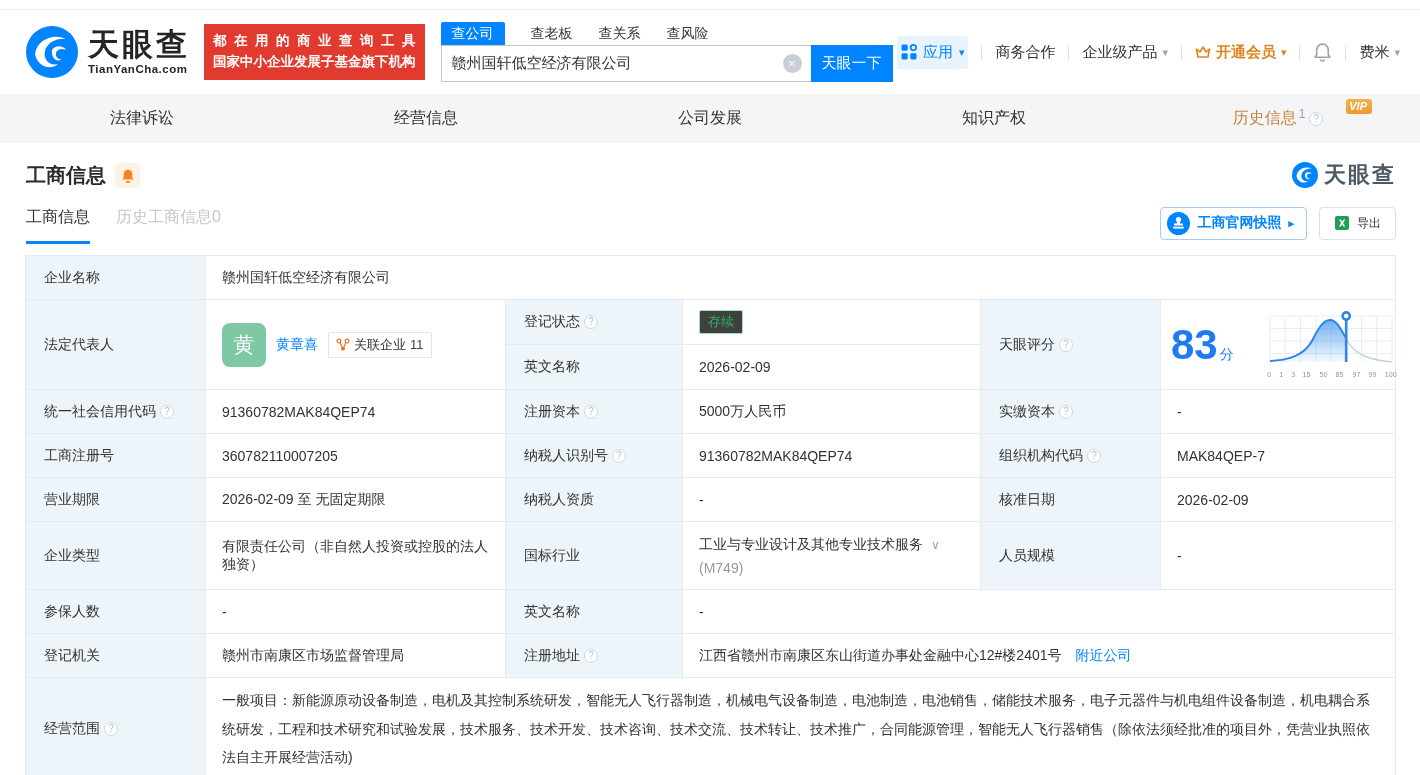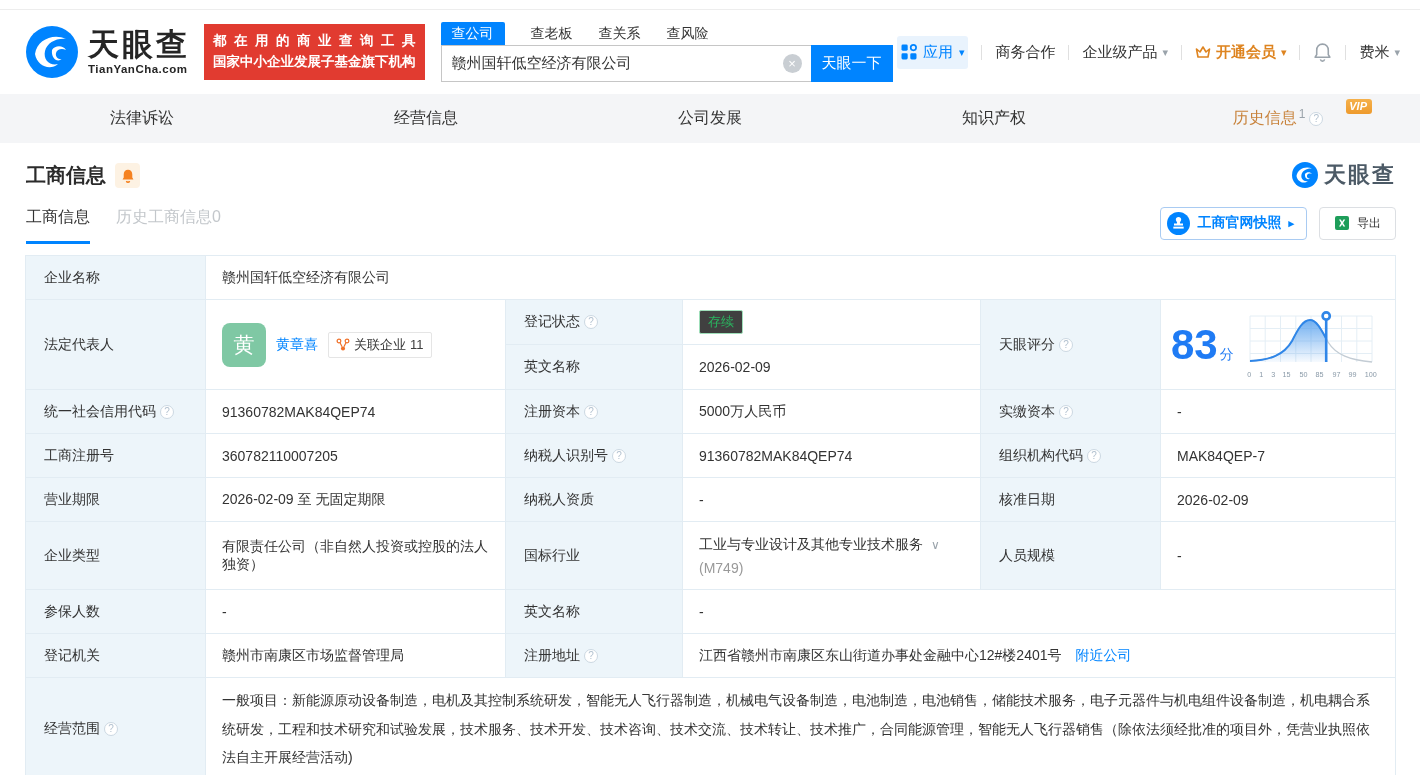--- a/index.html
+++ b/index.html
@@ -91,21 +91,21 @@
   .avatar { width:44px; height:44px; border-radius:8px; background:#7fc8a4; color:#fff; font-size:21px;
     display:flex; align-items:center; justify-content:center; cursor:pointer; }
   .rep-name { color:#0084ff; font-size:14px; }
   .related-badge { display:inline-flex; align-items:center; gap:4px; border:1px solid #e5e5e5;
     border-radius:2px; padding:3px 7px; font-size:13px; color:#333; background:#fff; cursor:pointer; }
   .related-count { color:#404040; }
 
   .status-badge { display:inline-block; background:#404040; border:1px solid #9fdfba; color:#2ab35f;
     font-size:13px; padding:2px 8px; border-radius:2px; }
 
-  .score-wrap { display:flex; align-items:center; gap:8px; }
+  .score-wrap { display:flex; align-items:center; gap:28px; }
   .score-num { white-space:nowrap; }
   .score-value { font-size:42px; font-weight:bold; color:#1f7bf4; line-height:1; }
   .score-unit { font-size:14px; color:#1f7bf4; margin-left:2px; }
   .score-chart { width:138px; }
   .score-axis { display:flex; justify-content:space-between; width:131px; margin:-1px 0 0 5px; }
   .score-axis span { font-size:8px; color:#8a9aa8; transform:scale(.9); }
 
   .industry-line { display:flex; align-items:center; gap:8px; }
   .chev { color:#9aa3ab; font-size:12px; cursor:pointer; }
   .industry-code { color:#999; margin-top:6px; }

